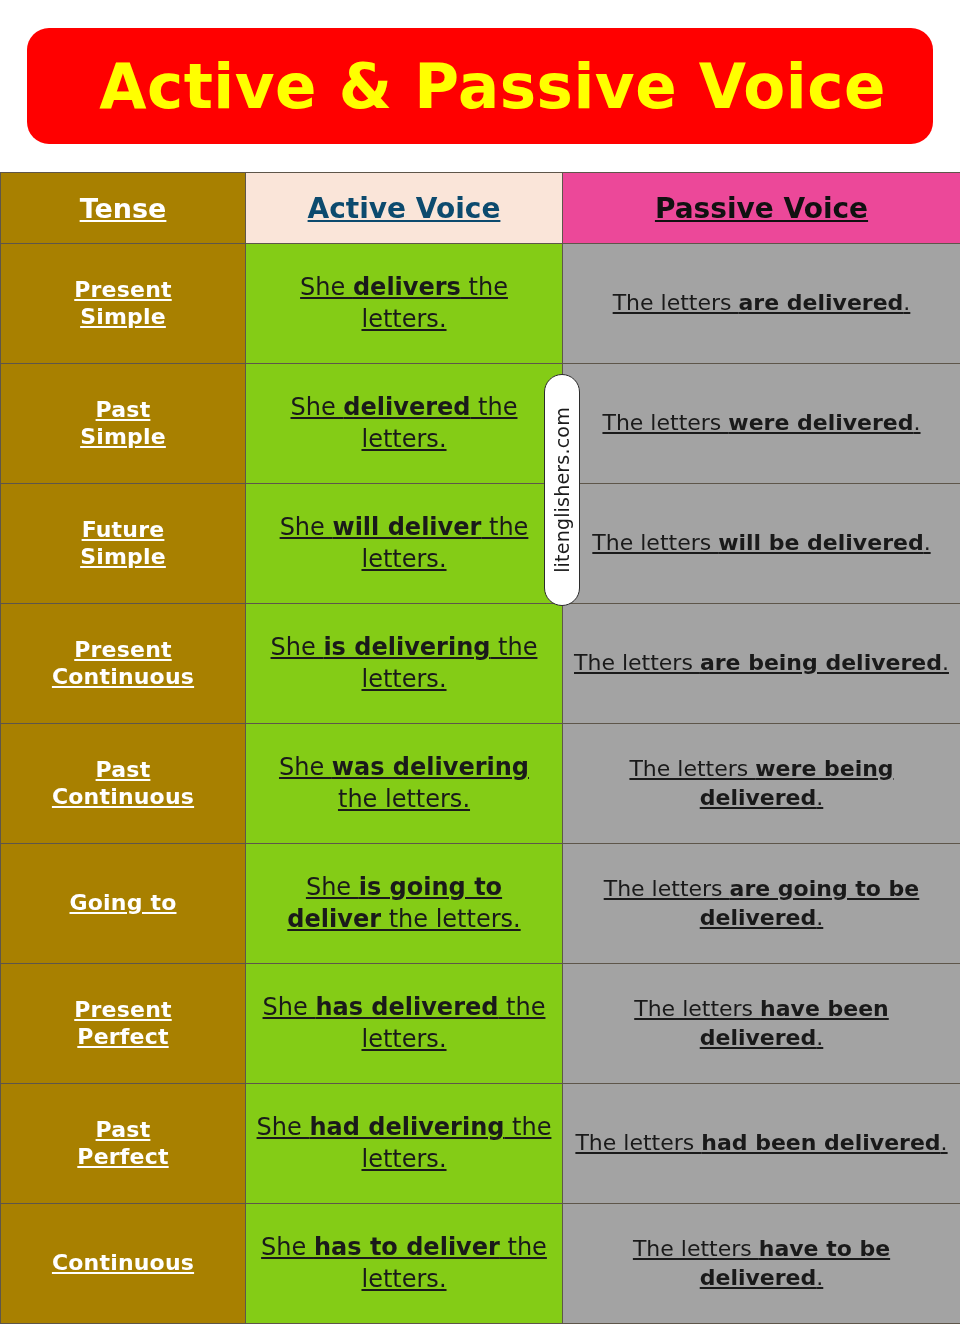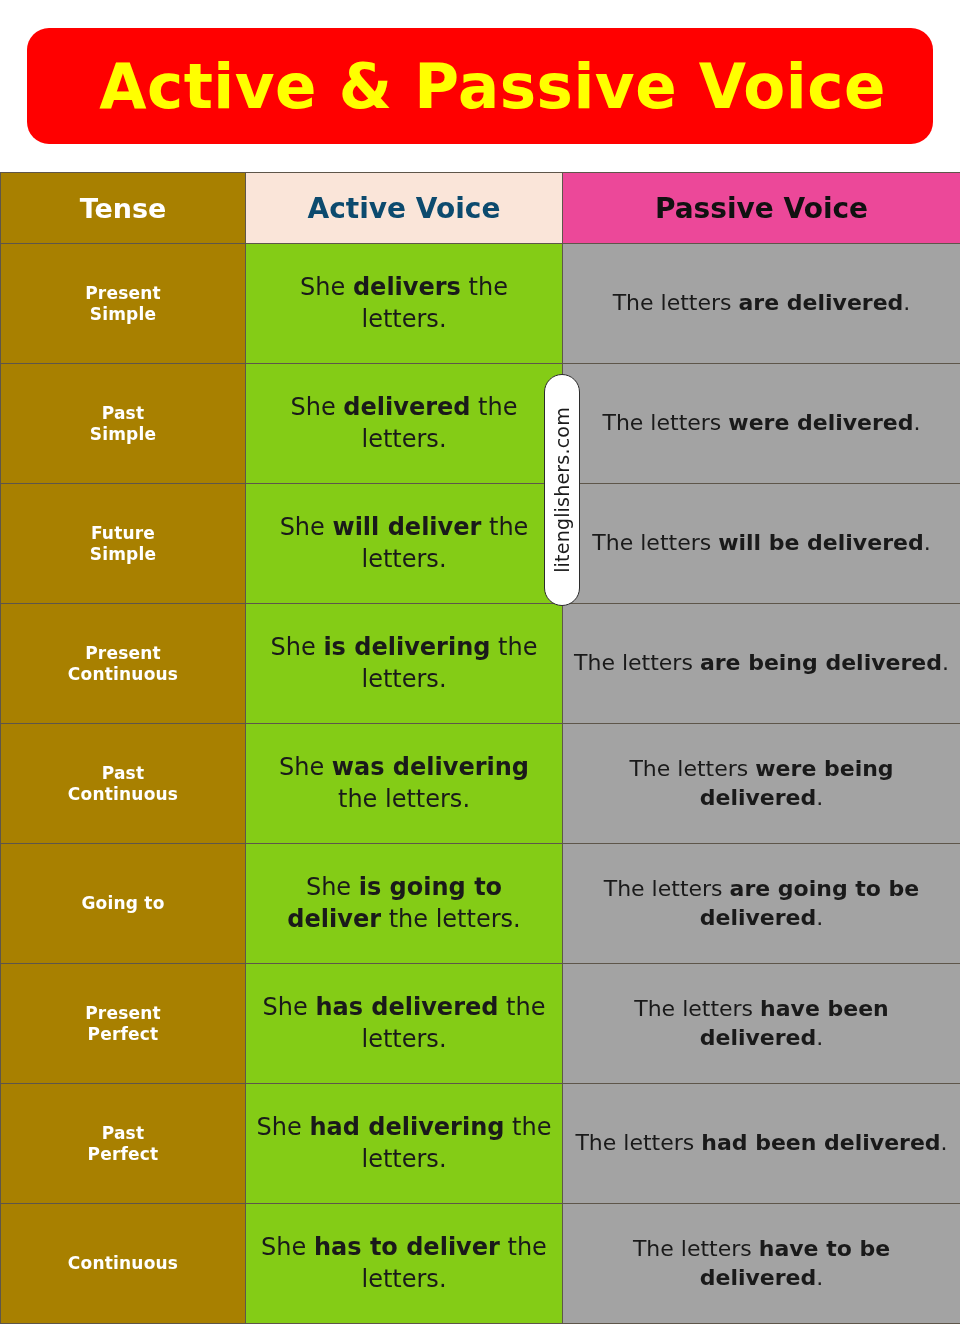--- a/index.html
+++ b/index.html
@@ -58,20 +58,21 @@
   }
   table.voice-table col.c-tense   { width: 245px; }
   table.voice-table col.c-active  { width: 317px; }
   table.voice-table col.c-passive { width: 398px; }
 
   table.voice-table td, table.voice-table th {
     border: 1.6px solid #5e564a;
     padding: 6px 10px;
     vertical-align: middle;
     text-align: center;
+    text-decoration: underline;
   }
 
   
   .hdr-tense {
     background: #a88000;
     color: #ffffff;
     height: 71px;
     font-family: "DejaVu Sans", sans-serif;
     font-size: 27px;
     font-weight: 700;
@@ -91,21 +92,21 @@
     font-family: "DejaVu Sans", sans-serif;
     font-size: 28px;
     font-weight: 700;
   }
 
   
   td.tense-cell {
     background: #a88000;
     color: #ffffff;
     font-family: "DejaVu Sans", sans-serif;
-    font-size: 17px;
+    font-size: 22px;
     font-weight: 700;
     line-height: 1.22;
     letter-spacing: 0.2px;
     margin-left: 28px;
   }
   td.active-cell {
     background: #84cc16;
     color: #1a1a1a;
     font-family: "DejaVu Sans", sans-serif;
     font-size: 24px;

